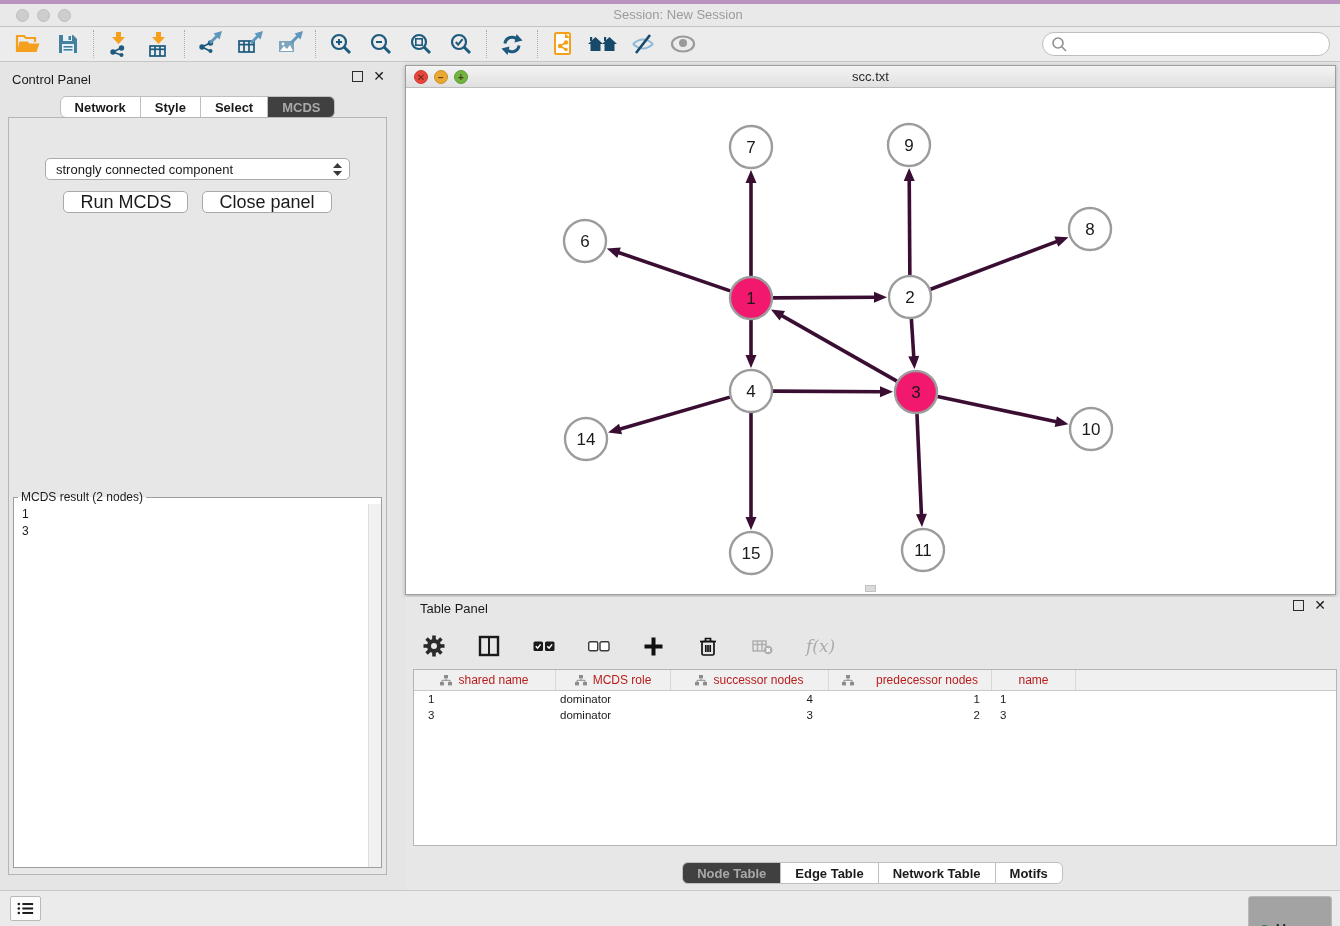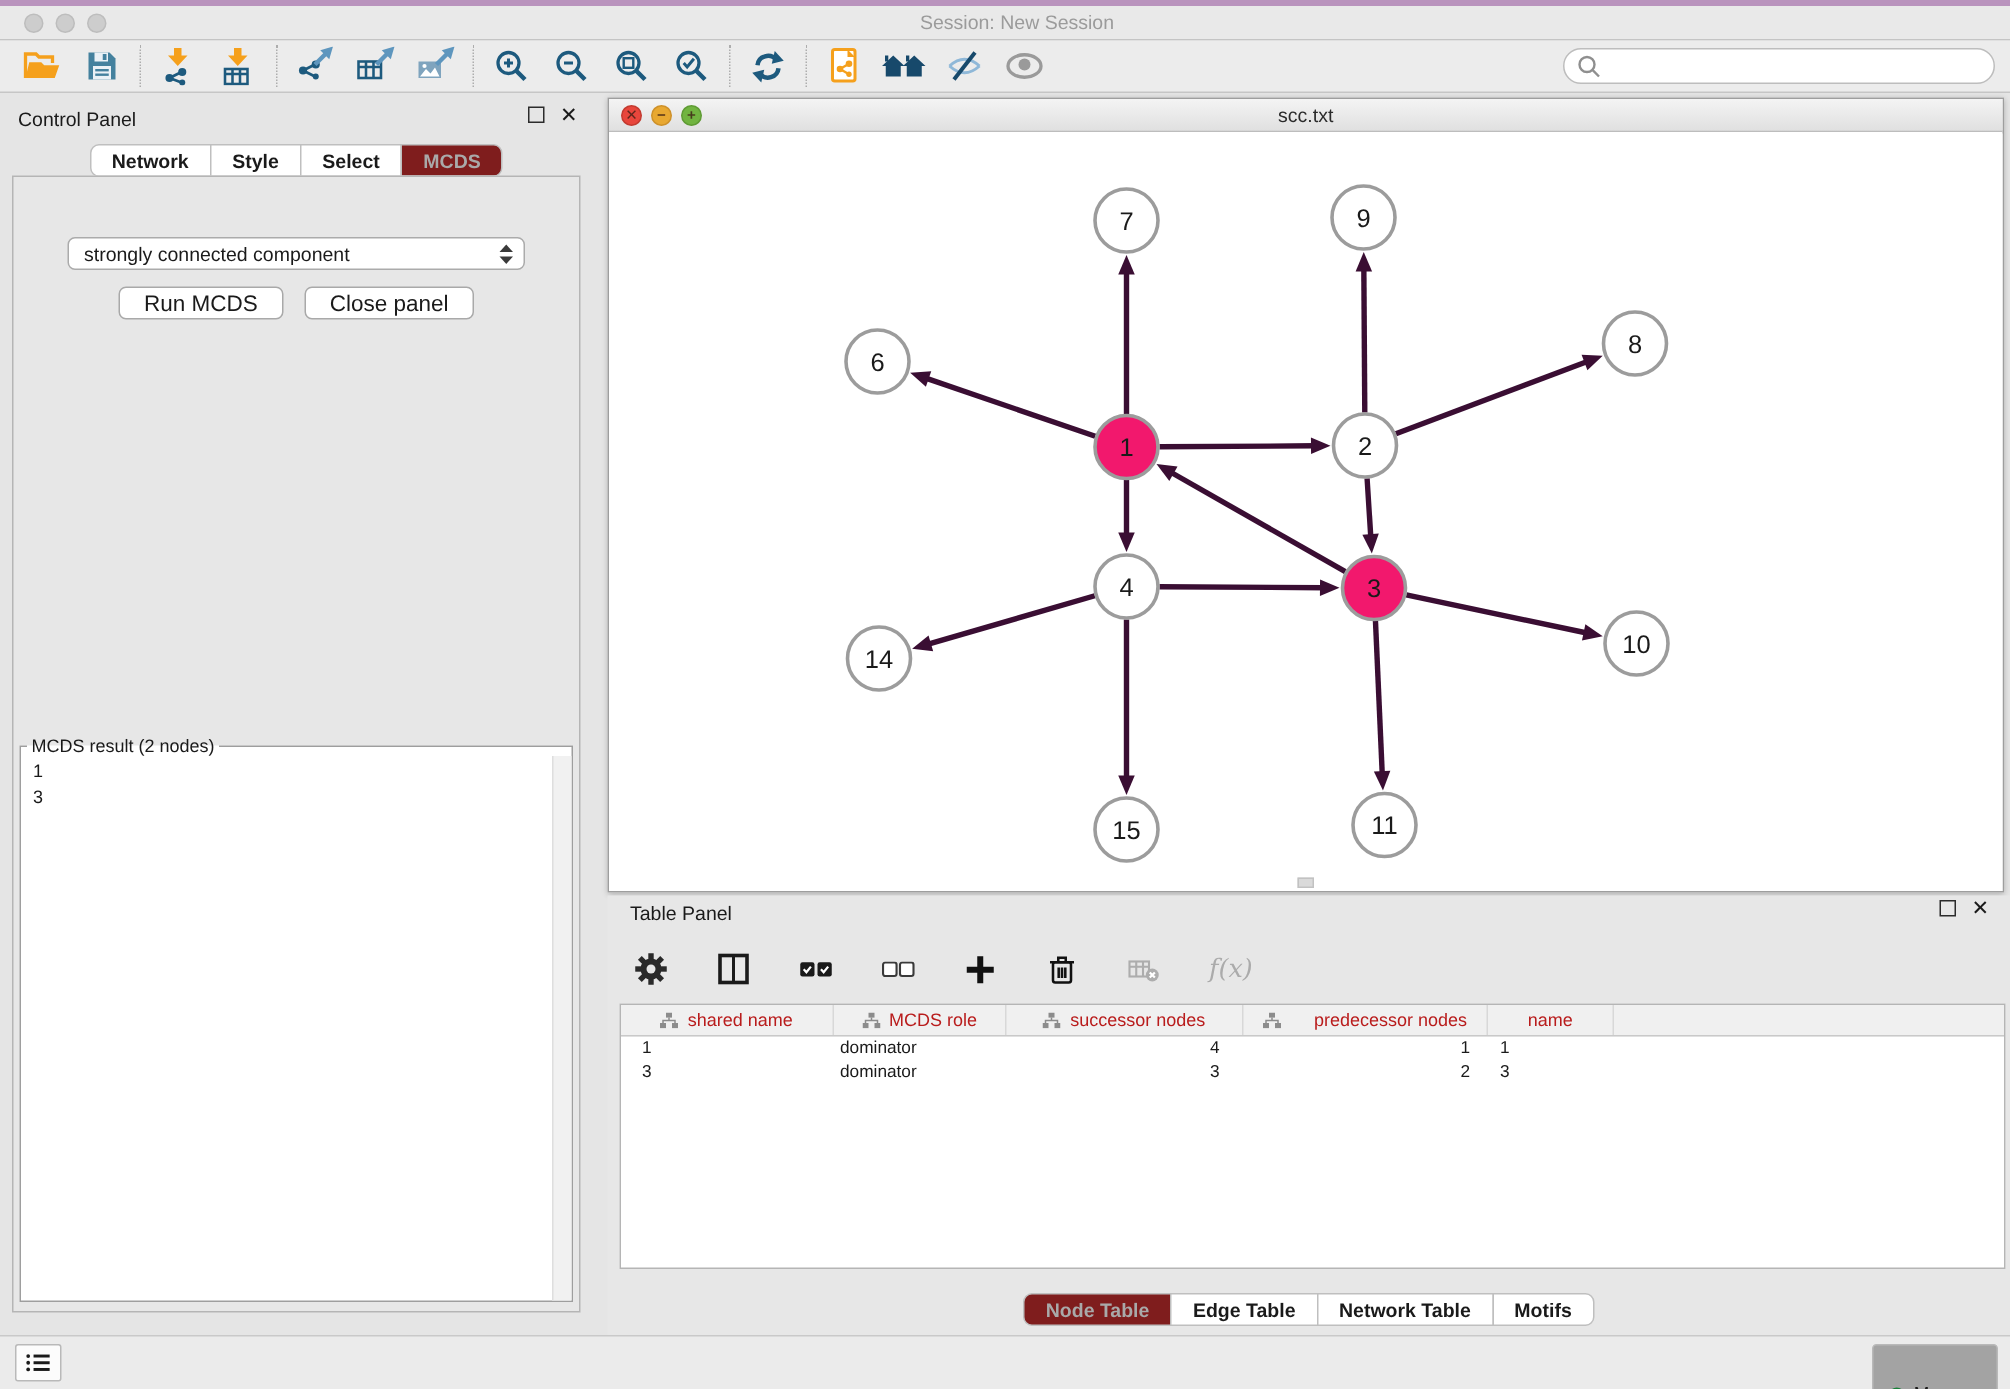--- a/index.html
+++ b/index.html
@@ -22,37 +22,37 @@
   .search{position:absolute;right:10px;top:5px;width:288px;height:24px;background:#fff;
           border:1px solid #BDBDBD;border-radius:13px;display:flex;align-items:center;padding:0 8px;gap:5px;}
   .search input{border:none;outline:none;flex:1;font-size:13px;background:transparent;font-family:inherit;}
 
   
   .tabs{display:flex;justify-content:center;}
   .tab{padding:0 14px;height:22px;line-height:21px;font-size:13px;font-weight:700;background:#fff;
        border:1px solid #BFBFBF;margin-left:-1px;color:#1a1a1a;cursor:default;white-space:nowrap;}
   .tab:first-child{border-radius:6px 0 0 6px;margin-left:0;}
   .tab:last-child{border-radius:0 6px 6px 0;}
-  .tab.selected{background:#7f1d1d;color:#A9A9A9;}
+  .tab.selected{background:#404040;color:#A9A9A9;}
 
   
   .control-panel{position:absolute;left:0;top:63px;width:395px;height:820px;}
   .panel-title{position:absolute;left:12px;top:9px;font-size:13px;color:#1a1a1a;}
   .panel-btns{position:absolute;right:10px;top:8px;display:flex;gap:10px;align-items:center;}
   .float-ic{width:11px;height:11px;border:1.6px solid #2b2b2b;display:inline-block;}
   .close-ic{font-size:14px;font-weight:bold;color:#1a1a1a;line-height:11px;}
   .cp-tabs{position:absolute;left:0;right:0;top:33px;}
   .cp-content{position:absolute;left:8px;right:8px;top:54px;bottom:8px;background:#E7E7E7;border:1px solid #B5B5B5;}
   .opt-label{position:absolute;top:18px;left:0;right:0;text-align:center;font-size:13px;}
   .criterion{position:absolute;top:40px;left:36px;right:36px;height:22px;background:#fff;border:1px solid #ABABAB;
              border-radius:5px;display:flex;align-items:center;padding:0 6px 0 10px;font-size:13px;}
   .criterion .val{flex:1;}
   .btn-row{position:absolute;top:73px;left:0;right:0;display:flex;justify-content:center;gap:14px;}
   .pbtn{height:22px;padding:0 16px;background:#fff;border:1px solid #A9A9A9;border-radius:5px;
-        font-size:15px;font-family:inherit;color:#1a1a1a;}
+        font-size:18px;font-family:inherit;color:#1a1a1a;}
   .result-fs{position:absolute;left:4px;right:4px;top:372px;height:378px;margin:0;padding:0;
              border:1px solid #9E9E9E;background:#fff;}
   .result-fs legend{font-size:12px;padding:0 3px;margin-left:4px;background:transparent;}
   .result-box{position:absolute;left:0;top:0;right:13px;bottom:0;padding:2px 8px;font-size:12px;line-height:17px;}
   .vscroll{position:absolute;top:0;right:0;bottom:0;width:13px;background:#F1F1F1;border-left:1px solid #DEDEDE;}
 
   
   .network-window{position:absolute;left:405px;top:65px;width:931px;height:530px;background:#fff;
                   border:1px solid #9E9E9E;box-shadow:0 1px 4px rgba(0,0,0,.25);}
   .nw-titlebar{position:relative;height:22px;background:linear-gradient(#F4F4F4,#E0E0E0);

